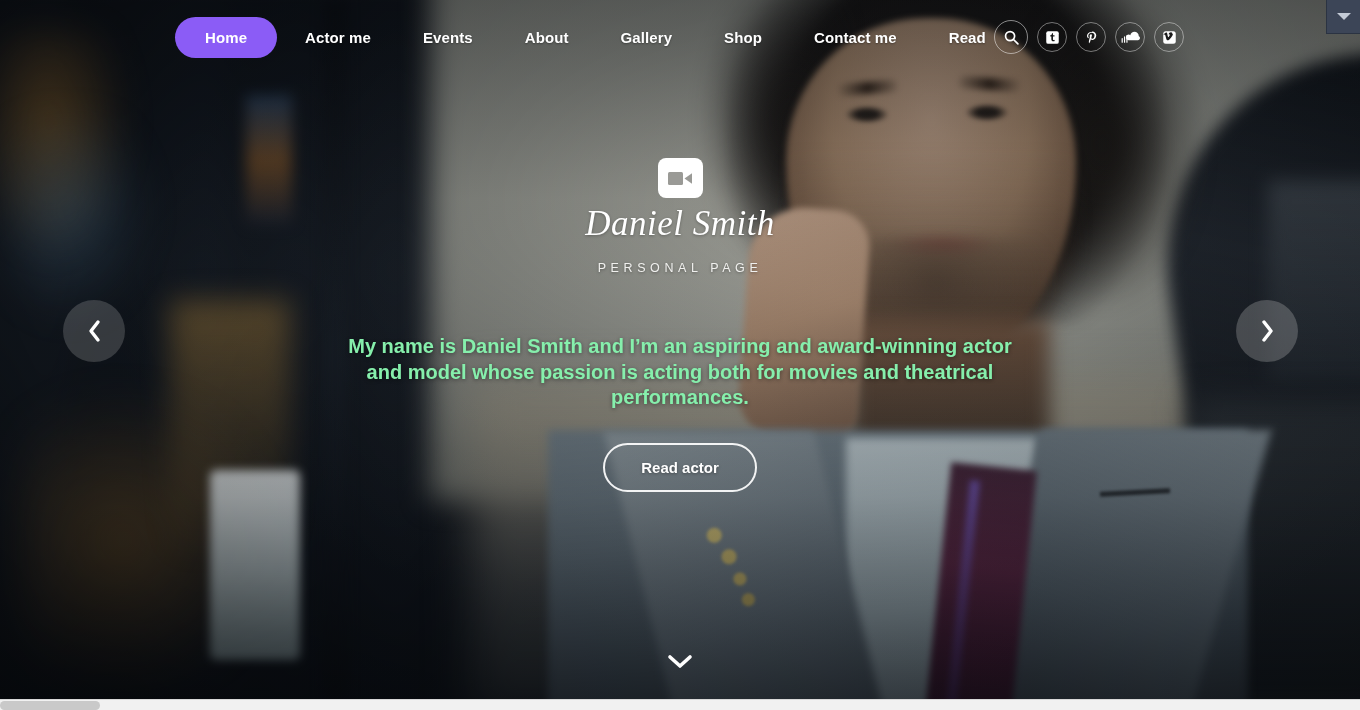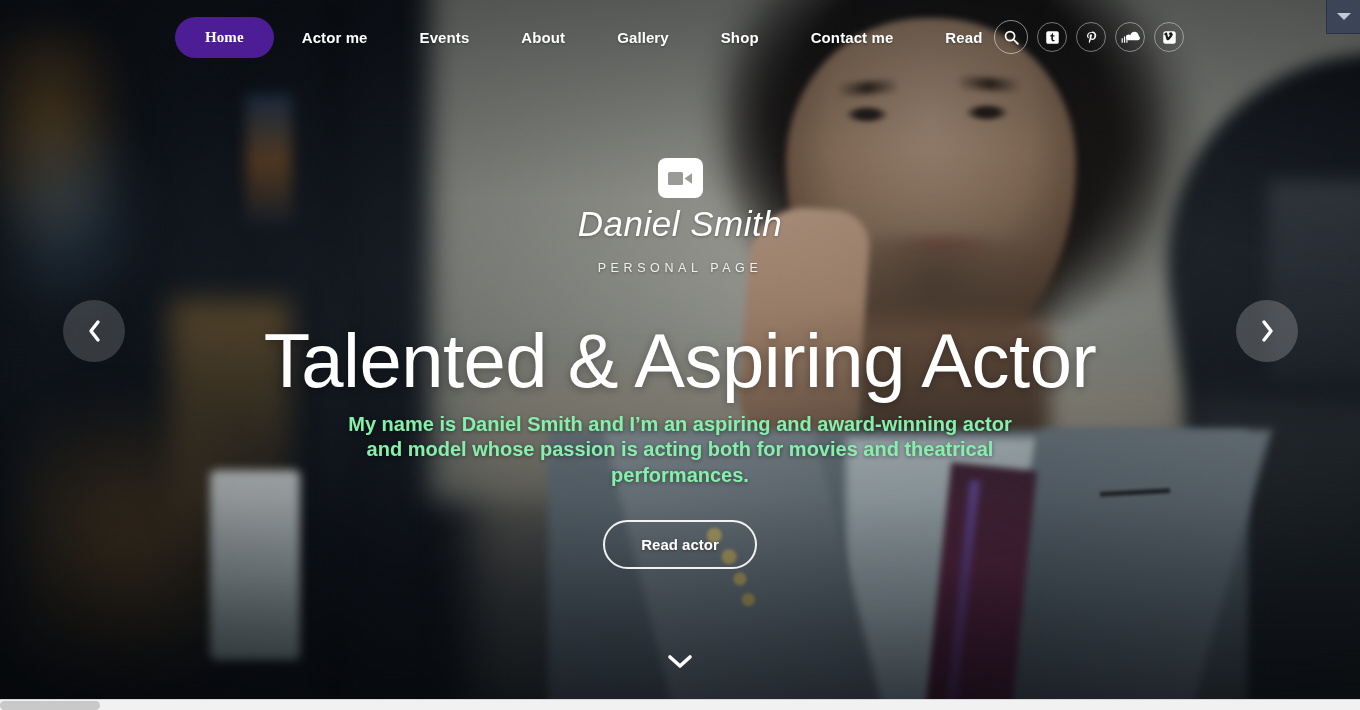--- a/index.html
+++ b/index.html
@@ -211,25 +211,24 @@
   .nav-item {
     color:#ffffff;
     font-size:15px;
     font-weight:bold;
     letter-spacing:.1px;
     white-space:nowrap;
     text-shadow:0 1px 2px rgba(0,0,0,.35);
     cursor:pointer;
   }
   .nav-item.pill {
-    background:#4c1d95;
+    background:#8b5cf6;
     border-radius:22px;
     padding:12px 30px;
     text-shadow:none;
-    font-family:Liberation Serif, serif;
   }
   .nav-gap-1 { width:28px; }
   .nav-gap   { width:52px; }
 
   .nav-icons {
     position:absolute; right:176px; top:0; height:74px;
     display:flex; align-items:center; gap:9px;
   }
   .ic {
     width:30px; height:30px; border-radius:50%;
@@ -246,21 +245,21 @@
     display:flex; flex-direction:column; align-items:center;
     z-index:20;
   }
   .logo-mark {
     width:45px; height:40px; border-radius:8px;
     background:#ffffff;
     display:flex; align-items:center; justify-content:center;
     margin-bottom:8px;
   }
   .logo-name {
-    font-family:Liberation Sans, sans-serif;
+    font-family:Liberation Serif, serif;
     font-style:italic;
     font-size:35px;
     color:#ffffff;
     letter-spacing:.5px;
     line-height:1.05;
     text-shadow:0 1px 3px rgba(0,0,0,.3);
   }
   .logo-sub {
     margin-top:18px;
     font-size:12.5px;
@@ -462,21 +461,20 @@
       <svg width="26" height="17" viewBox="0 0 26 17">
         <rect x="1" y="2" width="15" height="13" rx="1.5" fill="#9a9a96"></rect>
         <path d="M17.5 8.5 L25 3.2 L25 13.8 Z" fill="#9a9a96"></path>
       </svg>
     </div>
     <div class="logo-name">Daniel Smith</div>
     <div class="logo-sub">PERSONAL PAGE</div>
   </div>
 
   <div class="slide-text">
-    <div class="headline">Talented &amp; Aspiring Actor</div>
     <div class="subline">My name is Daniel Smith and I’m an aspiring and award-winning actor and model whose passion is acting both for movies and theatrical performances.</div>
     <button class="readmore">Read actor</button>
   </div>
 
   <div class="slider-arrow left">
     <svg width="15" height="24" viewBox="0 0 15 24">
       <polyline points="11,3 4,12 11,21" fill="none" stroke="#fff" stroke-width="3.4" stroke-linecap="round" stroke-linejoin="round"></polyline>
     </svg>
   </div>
   <div class="slider-arrow right">

